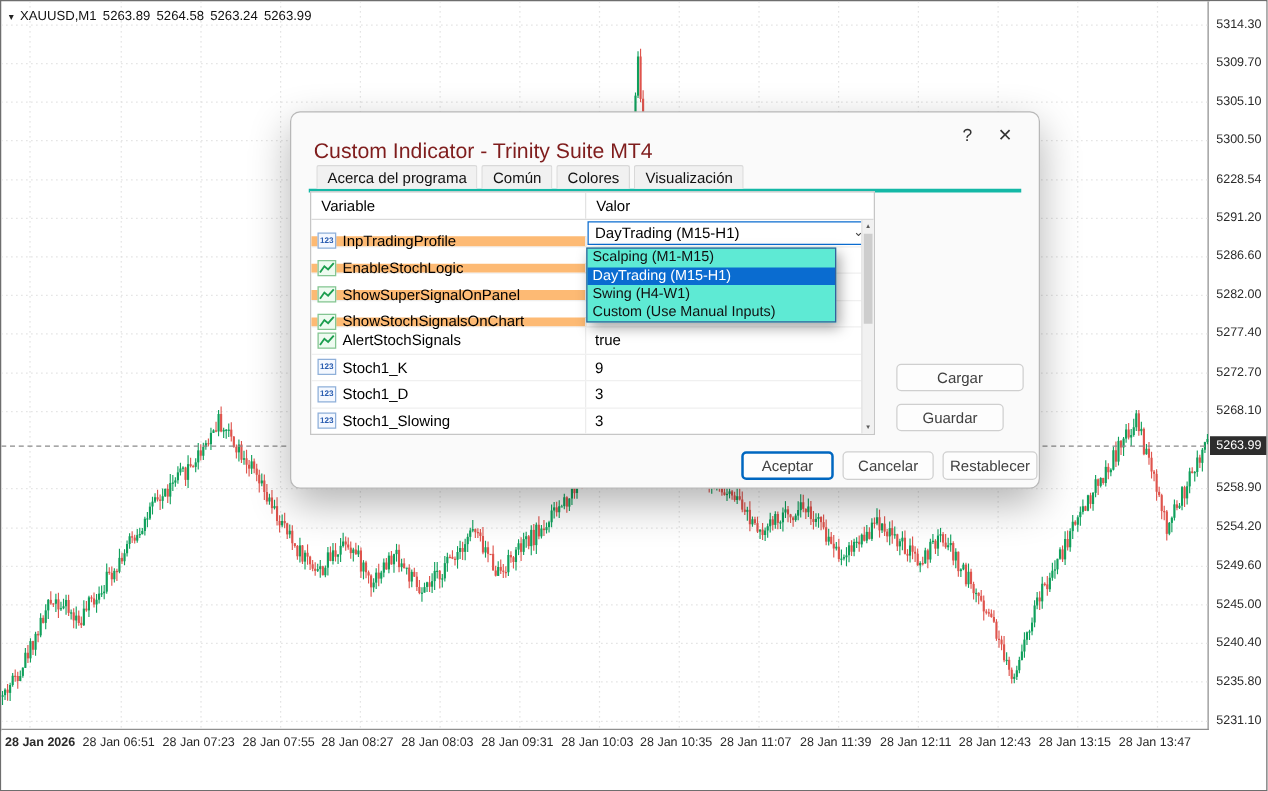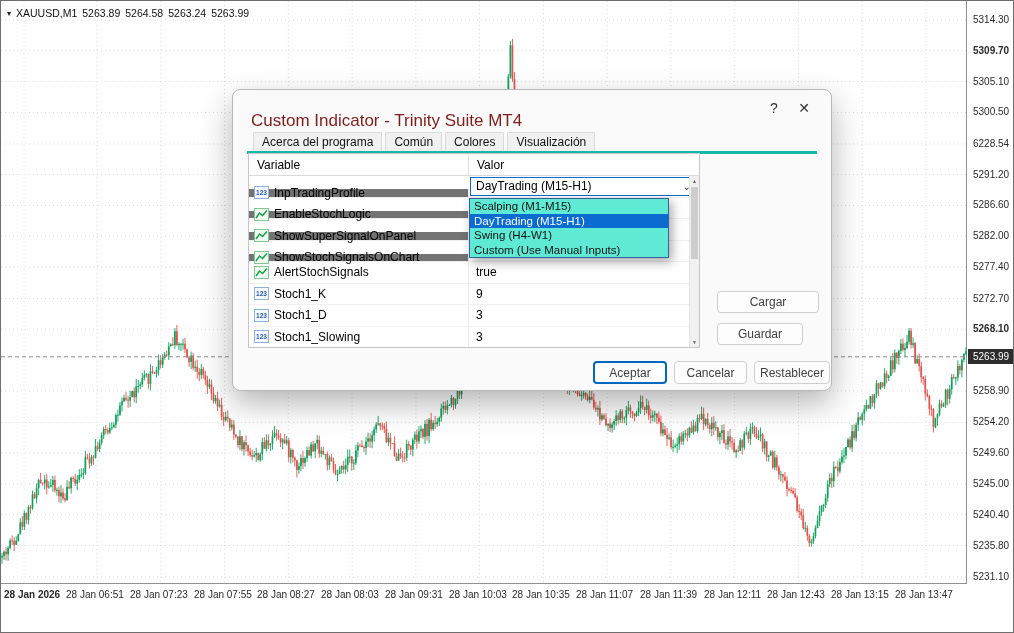--- a/index.html
+++ b/index.html
@@ -49,21 +49,21 @@
 
   #param-table { position: absolute; left: 15px; top: 63px; width: 452px; height: 195px;
                  background: #fff; border: 1px solid #c6c6c6; overflow: hidden; }
   .thead { display: flex; height: 22px; border-bottom: 1px solid #dadada; align-items: center; }
   .th1 { width: 220px; padding-left: 8px; border-right: 1px solid #e3e3e3; height: 100%;
          display: flex; align-items: center; }
   .th2 { flex: 1; padding-left: 8px; }
   .prow { display: flex; height: 21.5px; border-bottom: 1px solid #f0f0f0; align-items: stretch; }
   .pv { width: 220px; border-right: 1px solid #ececec; display: flex; align-items: center;
         gap: 5px; padding-left: 5px; }
-  .pv.shade { background: #737373; margin-top: 13px; }
+  .pv.shade { background: #fdba74; margin-top: 13px; }
   .pd { flex: 1; display: flex; align-items: center; padding-left: 7px; overflow: hidden; }
   .pd.combo-cell { padding: 1px 2px 1px 1px; }
   .combo { flex: 1; height: 19px; border: 1px solid #0a6cd0; background: #fff; display: flex;
            align-items: center; justify-content: space-between; padding: 0 5px; font-size: 12px; }
   .combo .chev { font-size: 10px; color: #444; }
 
   .ic { width: 15px; height: 13px; flex: 0 0 15px; display: flex; align-items: center;
         justify-content: center; }
   .ic-num { border: 1px solid #8fb0d9; background: #f4f8ff; color: #2a5db0; font-size: 6.5px;
             font-weight: bold; }
@@ -1088,30 +1088,30 @@
       <span>5263.89</span>
       <span>5264.58</span>
       <span>5263.24</span>
       <span>5263.99</span>
     </div>
   </div>
 
   <div id="price-axis">
     <div class="price-badge" id="price-badge" style="top: 348px;">5263.99</div>
   <div class="price-tick" style="top: 13px;">5314.30</div>
-      <div class="price-tick" style="top: 44px; font-weight: bold;">5309.70</div>
+      <div class="price-tick" style="top: 44px;">5309.70</div>
       <div class="price-tick" style="top: 75px;">5305.10</div>
       <div class="price-tick" style="top: 105px;">5300.50</div>
       <div class="price-tick" style="top: 137px;">6228.54</div>
       <div class="price-tick" style="top: 168px;">5291.20</div>
       <div class="price-tick" style="top: 198px;">5286.60</div>
       <div class="price-tick" style="top: 229px;">5282.00</div>
       <div class="price-tick" style="top: 260px;">5277.40</div>
       <div class="price-tick" style="top: 292px;">5272.70</div>
-      <div class="price-tick" style="top: 322px; font-weight: bold;">5268.10</div>
+      <div class="price-tick" style="top: 322px;">5268.10</div>
       <div class="price-tick" style="top: 384px;">5258.90</div>
       <div class="price-tick" style="top: 415px;">5254.20</div>
       <div class="price-tick" style="top: 446px;">5249.60</div>
       <div class="price-tick" style="top: 477px;">5245.00</div>
       <div class="price-tick" style="top: 508px;">5240.40</div>
       <div class="price-tick" style="top: 539px;">5235.80</div>
       <div class="price-tick" style="top: 570px;">5231.10</div>
     </div>
 
   <div id="time-axis">

